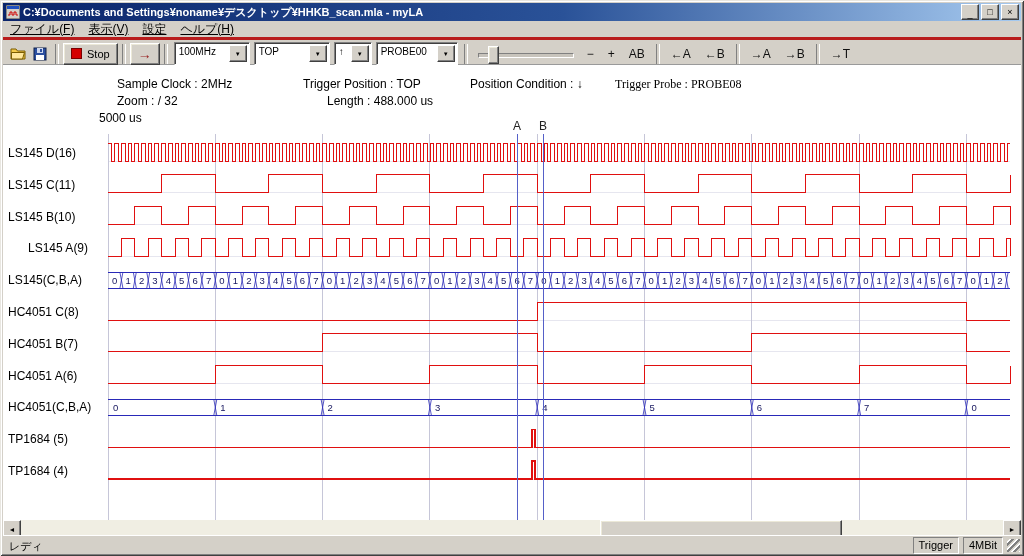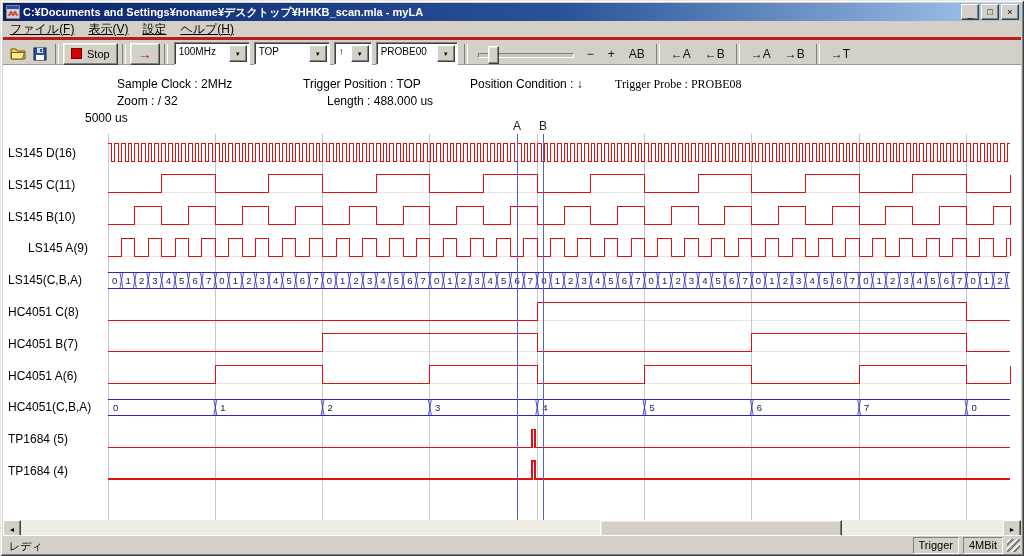--- a/index.html
+++ b/index.html
@@ -41,21 +41,21 @@
     box-shadow:inset -1px -1px 0 #808080;display:flex;align-items:center;justify-content:center;font-size:6px;color:#000;}
   .slider{position:relative;width:100px;height:22px;margin:0 4px;flex:0 0 auto;}
   .slider-track{position:absolute;left:2px;right:2px;top:10px;height:3px;background:#c8c4bc;
     border:1px solid #808080;border-bottom-color:#fff;border-right-color:#fff;}
   .slider-thumb{position:absolute;left:12px;top:3px;width:9px;height:16px;background:#d4d0c8;
     border:1px solid;border-color:#fff #404040 #404040 #fff;box-shadow:inset -1px -1px 0 #808080, inset 1px 1px 0 #ece9d8;}
   .flat-btn{padding:3px 7px;font-size:12px;color:#101010;white-space:nowrap;}
   
   .client{position:absolute;left:3px;top:64px;right:3px;bottom:36px;background:#fff;border-top:1px solid #9a9a9a;}
   .info-text{position:absolute;font-size:12px;color:#000;white-space:nowrap;}
-  .timeline-label{position:absolute;left:82px;top:46px;font-size:12px;color:#000;}
+  .timeline-label{position:absolute;left:96px;top:46px;font-size:12px;color:#000;}
   .cursor-label{position:absolute;top:54px;font-size:12px;color:#222;}
   .ch-label{position:absolute;left:5px;height:14px;font-size:12px;color:#000;white-space:nowrap;}
   #wave-svg{position:absolute;left:0;top:0;width:1024px;height:556px;z-index:2;pointer-events:none;}
   
   .hscroll{position:absolute;left:3px;right:3px;bottom:20px;height:16px;background:#f0eee3;z-index:4;}
   .scroll-btn{position:absolute;top:0;width:16px;height:16px;background:#d4d0c8;border:1px solid;
     border-color:#fff #404040 #404040 #fff;box-shadow:inset -1px -1px 0 #808080;
     display:flex;align-items:center;justify-content:center;font-size:7px;color:#000;}
   .scroll-btn.left{left:0;} .scroll-btn.right{right:0;}
   .scroll-thumb{position:absolute;left:597px;top:0;width:240px;height:16px;background:#d4d0c8;

